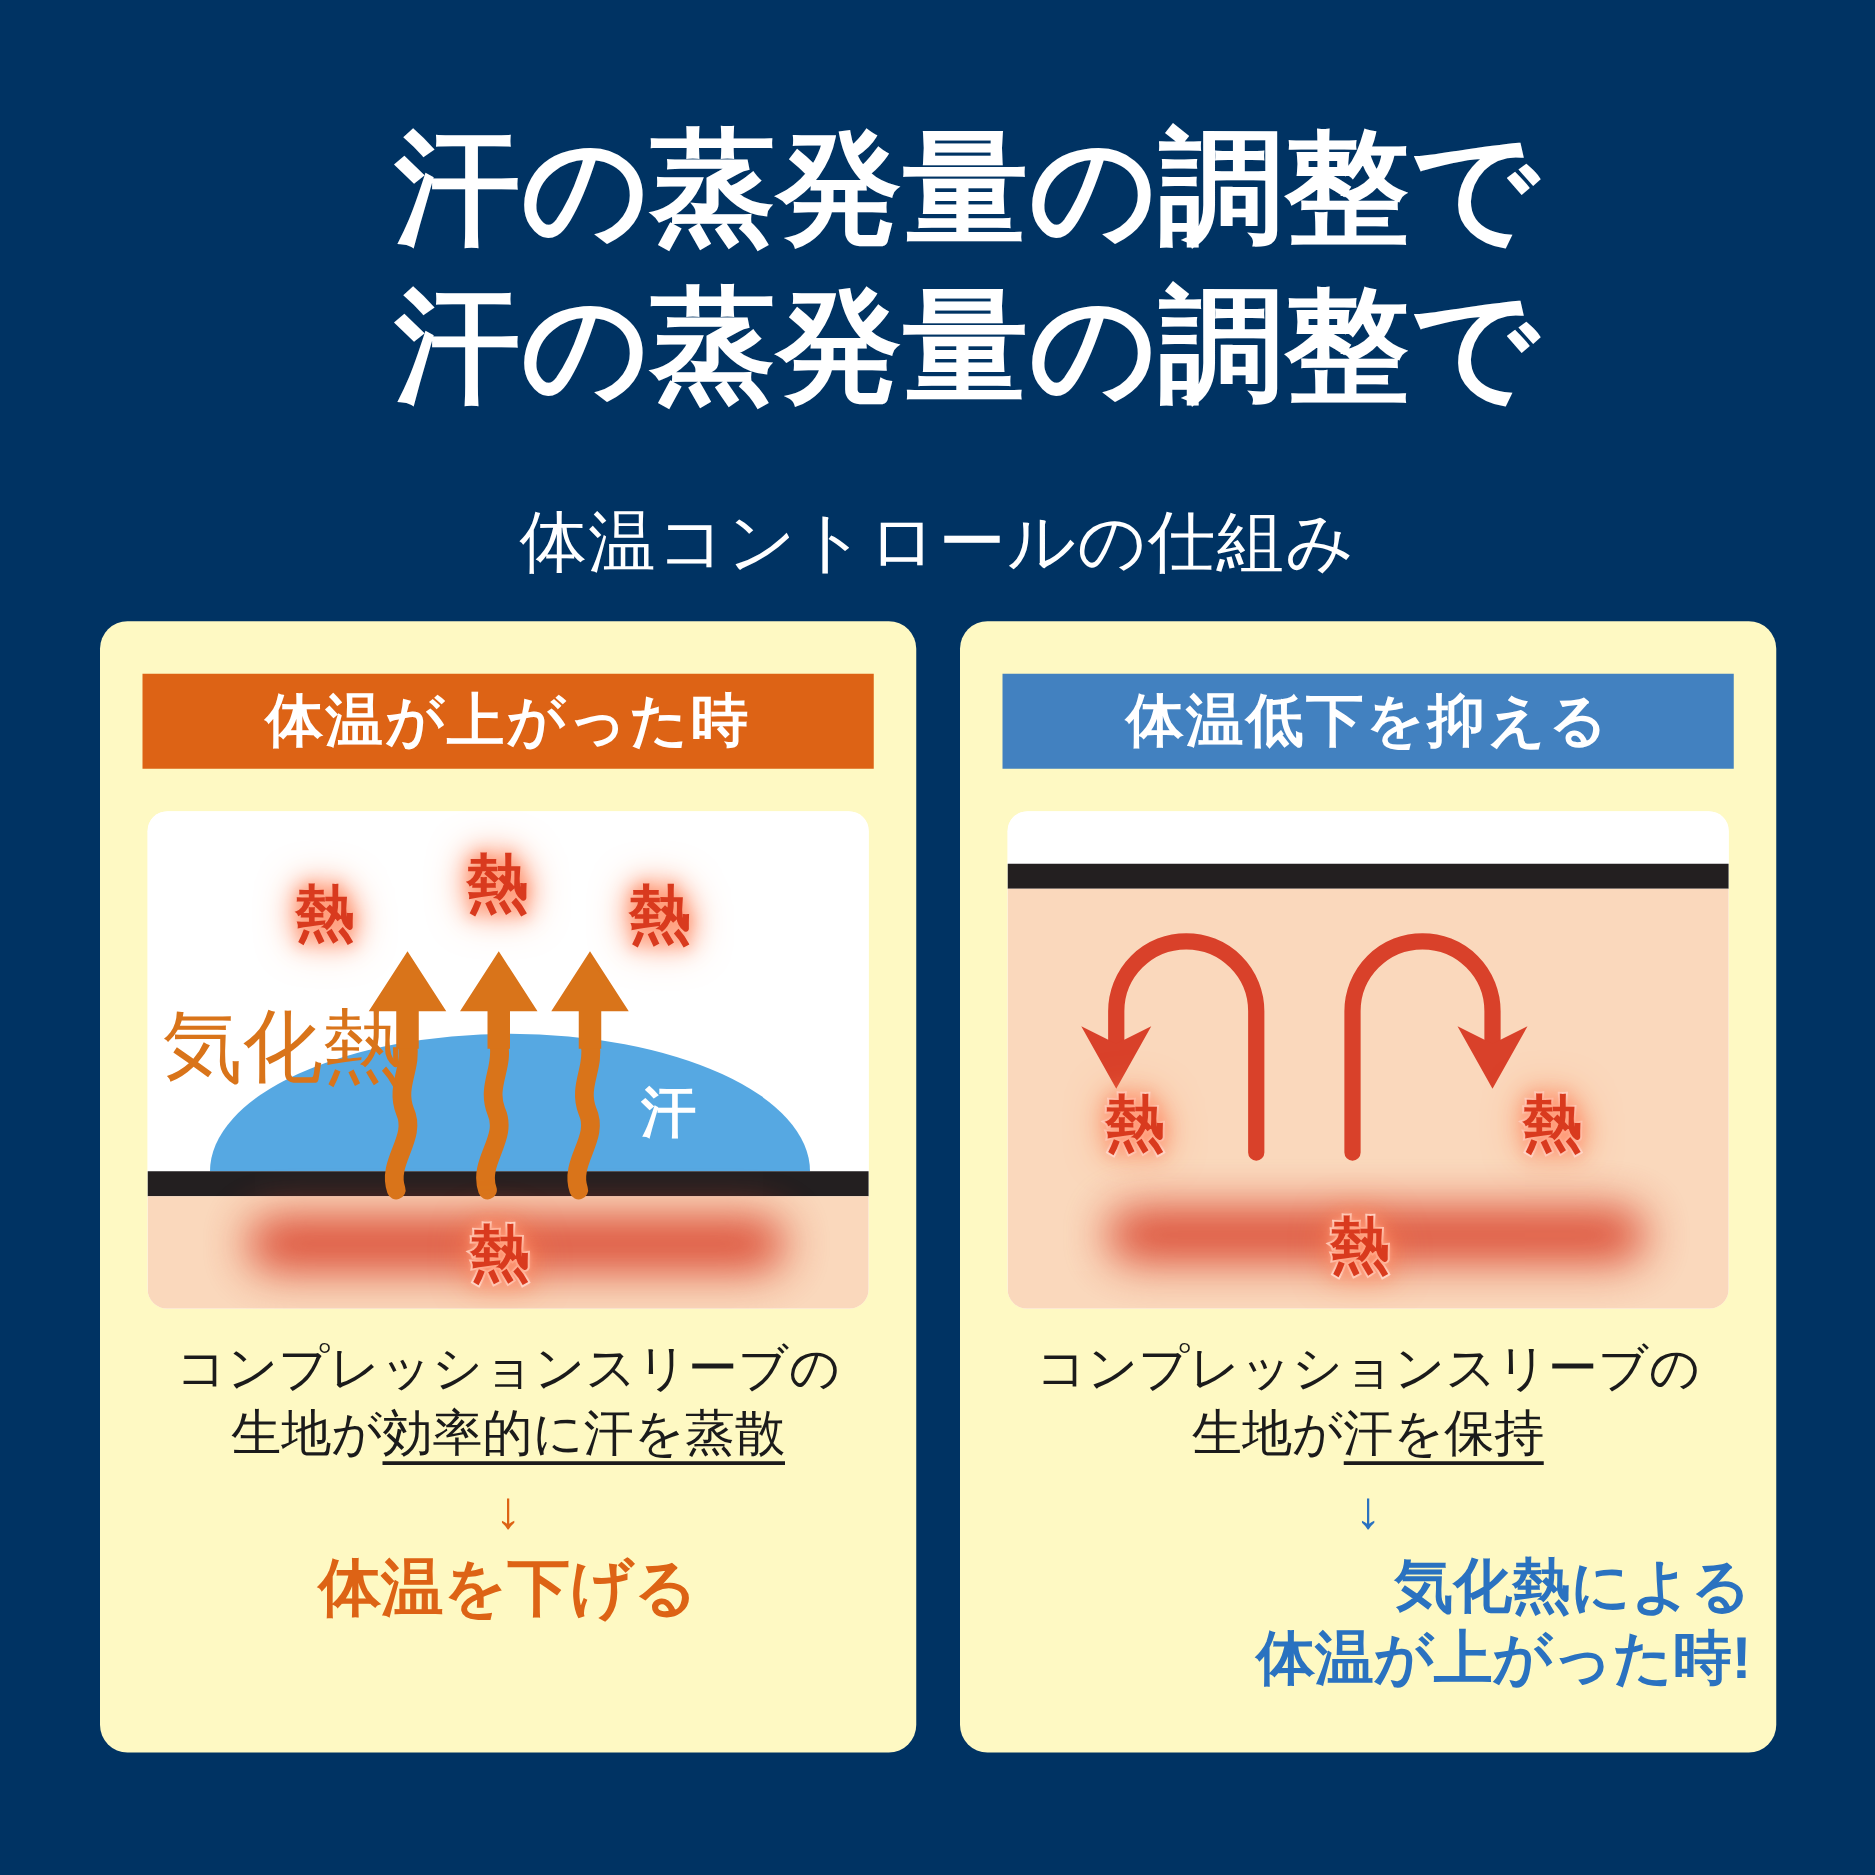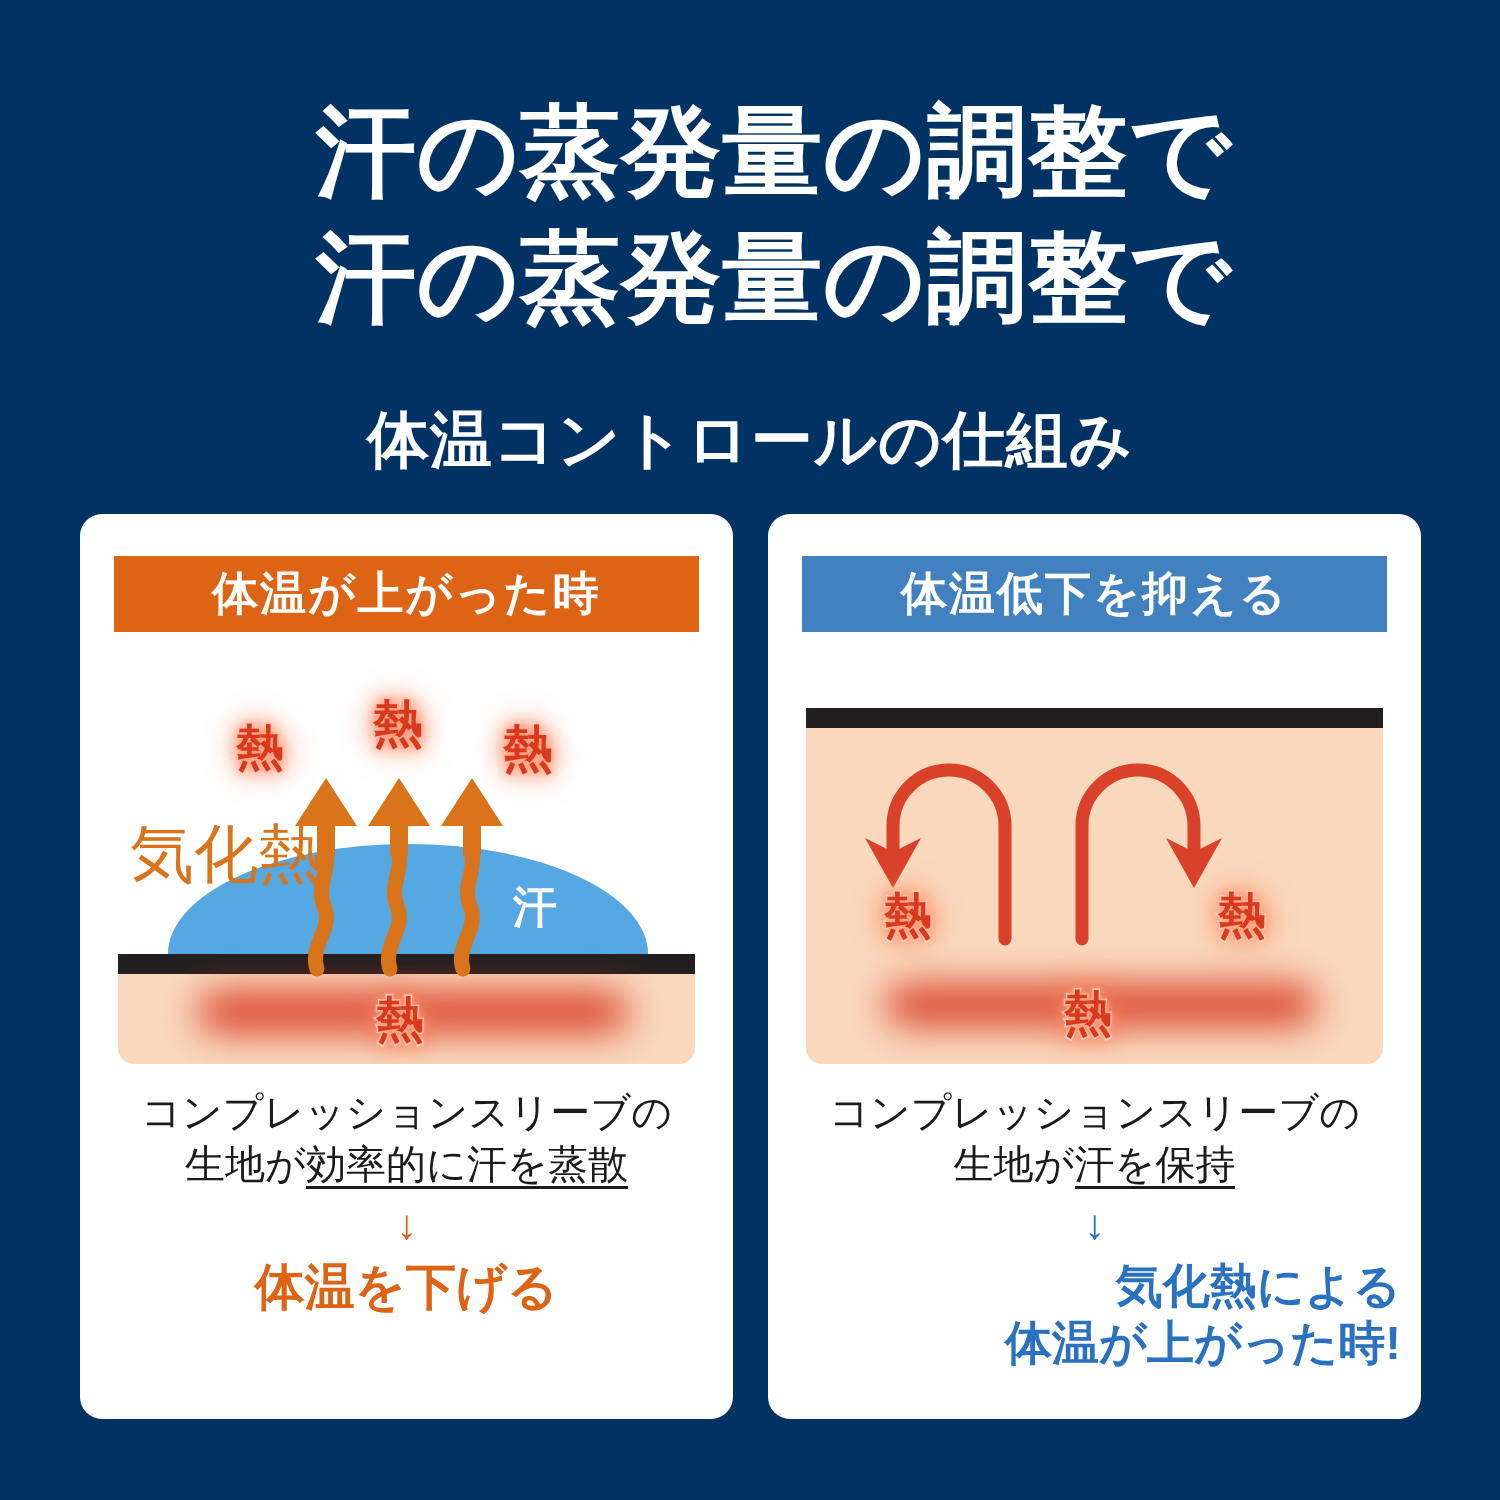--- a/index.html
+++ b/index.html
@@ -16,27 +16,27 @@
   .title{
     position:absolute;left:0;right:0;top:88px;
     text-align:center;color:#ffffff;
     font-size:100px;line-height:1.26;font-weight:bold;
     letter-spacing:1px;
   }
   .title .line{display:block;margin-left:48px;}
   .subtitle{
     position:absolute;left:0;right:0;top:398px;
     text-align:center;color:#ffffff;
-    font-size:62px;font-weight:bold;letter-spacing:1px;
+    font-size:54px;font-weight:normal;letter-spacing:1px;
   }
 
   
   .card{
-    position:absolute;top:514px;height:905px;
-    background:#ffffff;border-radius:22px;
+    position:absolute;top:497px;height:905px;
+    background:#fef9c3;border-radius:22px;
   }
   .card.left{left:80px;width:653px;}
   .card.right{left:768px;width:653px;}
 
   .card-header{
     position:absolute;top:42px;left:34px;right:34px;height:76px;
     display:flex;align-items:center;justify-content:center;
     color:#ffffff;font-size:46px;font-weight:bold;letter-spacing:2px;
   }
   .card.left .card-header{background:#dd6315;}

